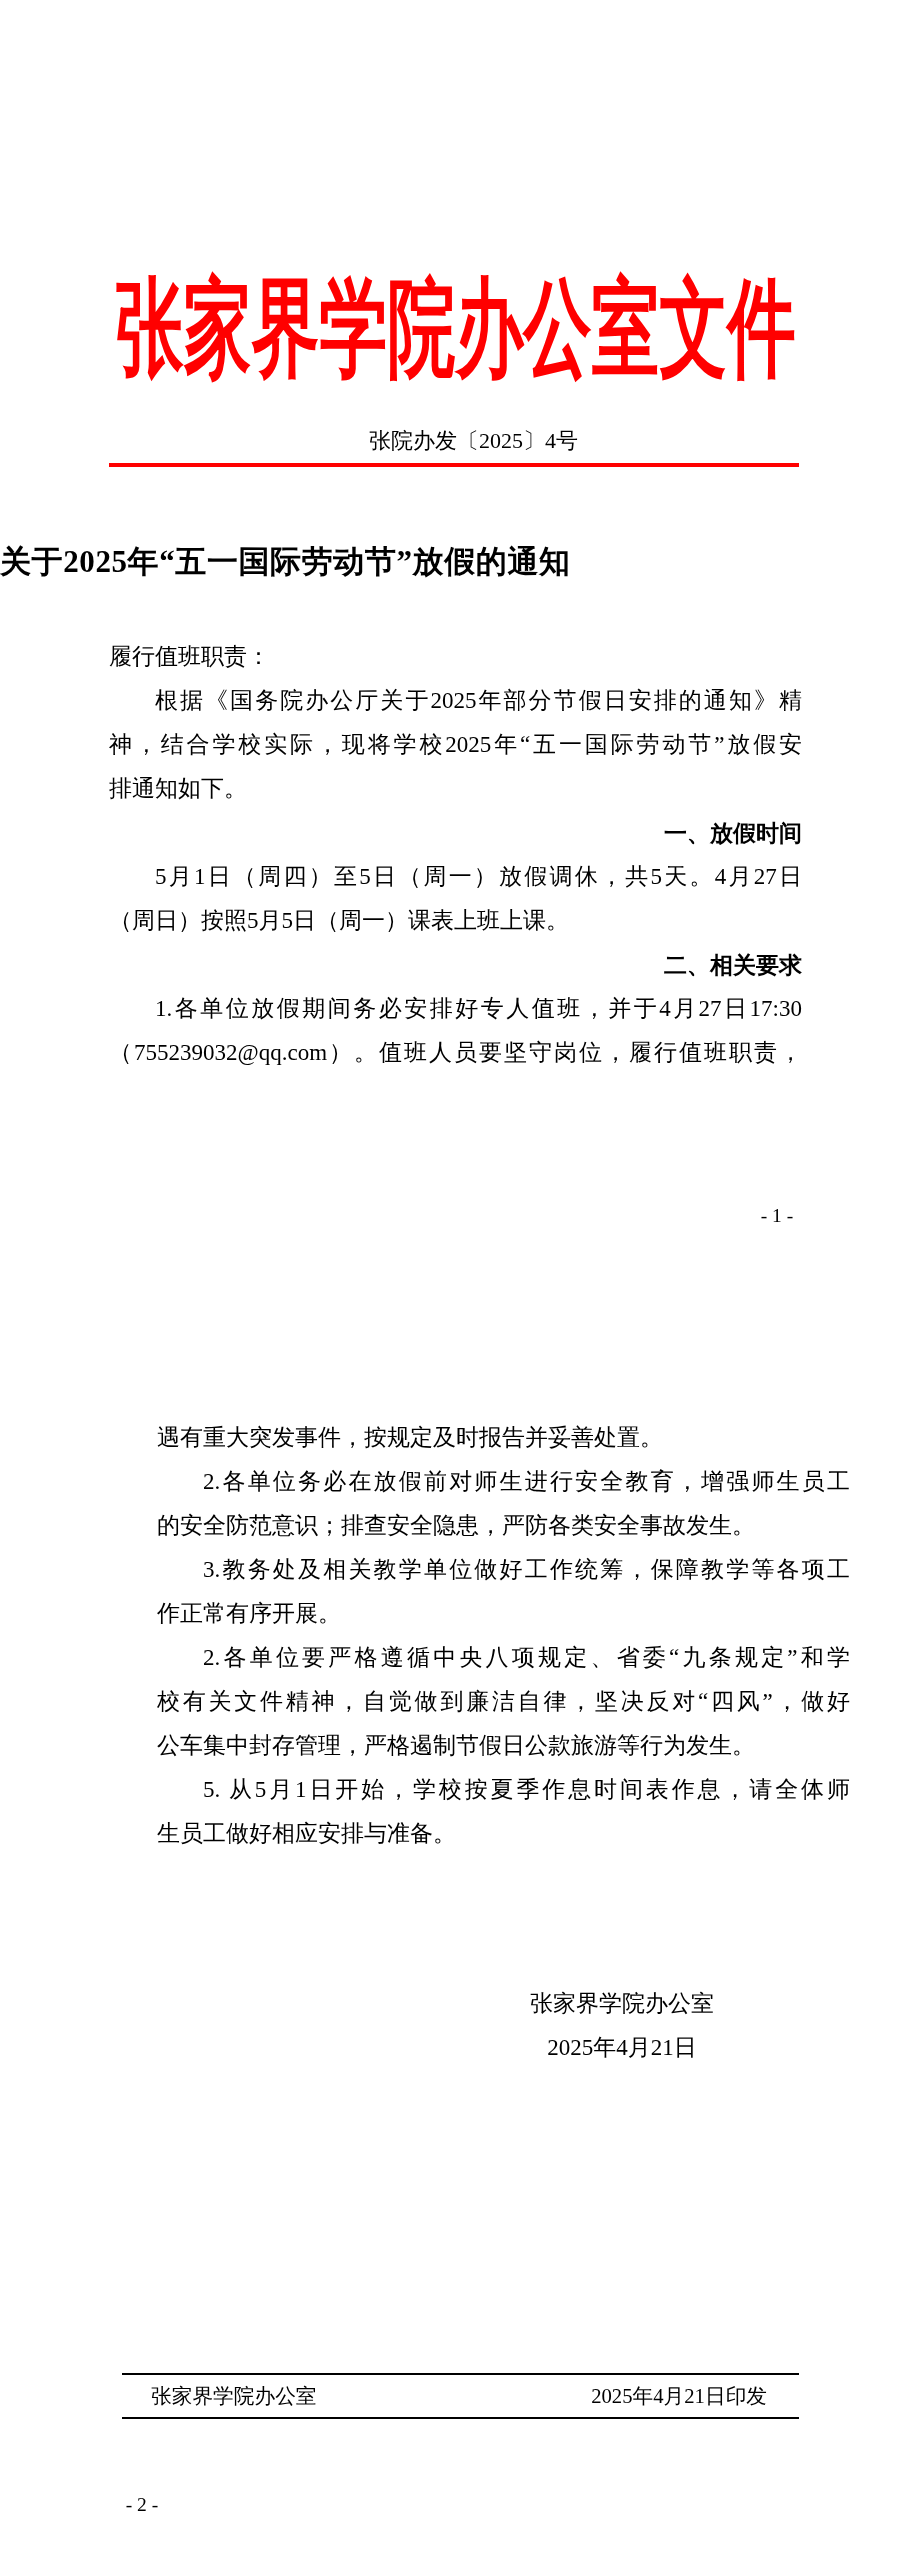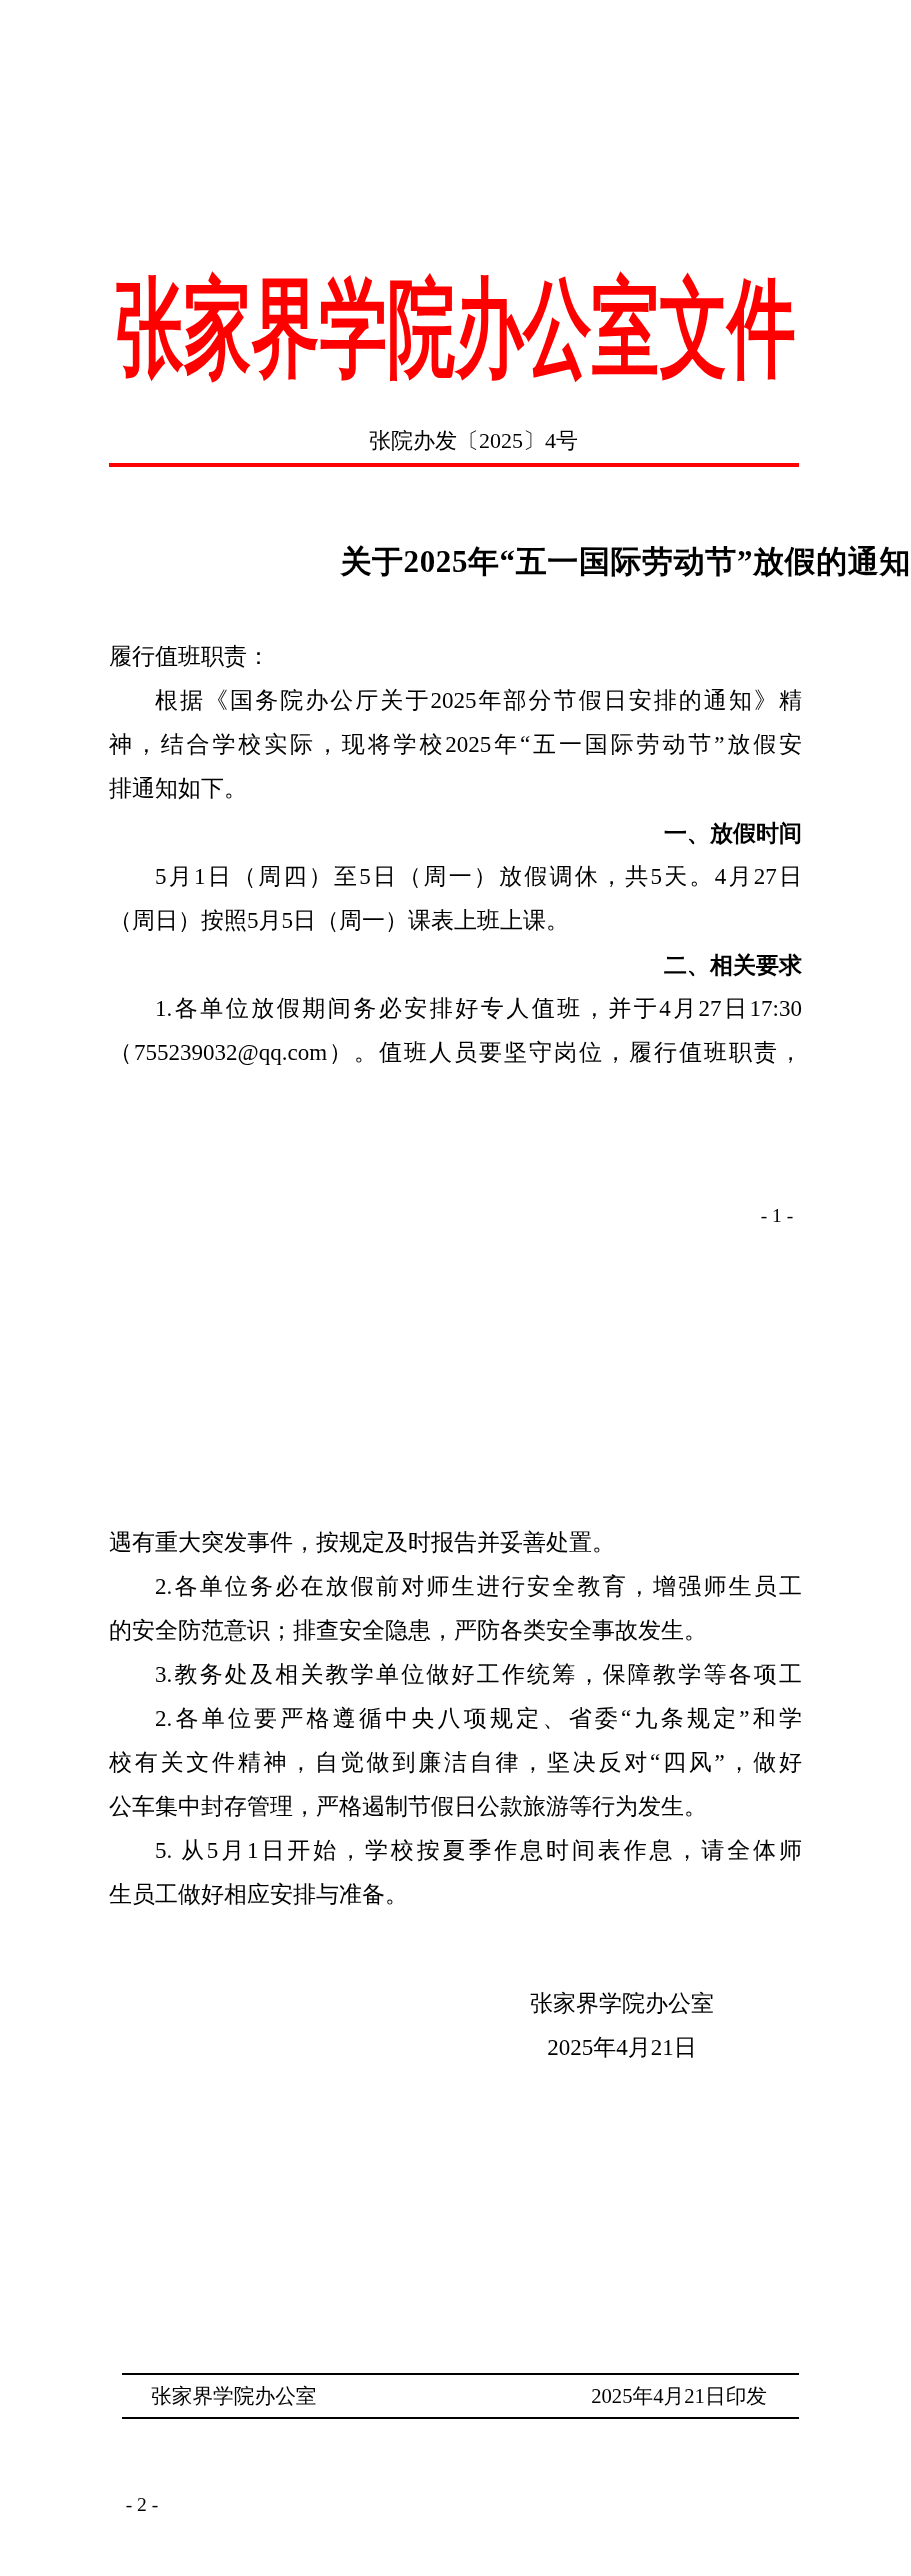--- a/index.html
+++ b/index.html
@@ -42,36 +42,36 @@
     position:absolute;
     top:463px; left:109px;
     width:690px; height:4px;
     background:#ff0000;
   }
   
   .main-title {
     position:absolute;
     top:542px; left:0;
     width:100%;
-    text-align:right;
+    text-align:left;
     font-size:31px;
     font-weight:bold;
     line-height:39px;
     letter-spacing:0.6px;
   }
   
   .body-block {
     position:absolute;
     left:109px;
     width:693px;
     font-size:23px;
     line-height:44px;
   }
   #page1-body { top:635px; }
-  #page2-body { top:1521px; }
+  #page2-body { top:1416px;margin-left:48px; }
   .line { height:44px; white-space:nowrap; overflow:visible; }
   .line.justify {
     white-space:normal;
     text-align:justify;
     text-align-last:justify;
     text-justify:inter-character;
   }
   .line.indent { padding-left:46px;text-align:right; }
   .line.heading {
     font-weight:bold;
@@ -138,20 +138,21 @@
       <div class="line justify">（755239032@qq.com）。值班人员要坚守岗位，履行值班职责，</div>
     </div>
 
   <div class="page-num" id="pn1">- 1 -</div>
 
   <div class="body-block" id="page2-body">
       <div class="line">遇有重大突发事件，按规定及时报告并妥善处置。</div>
       <div class="line justify indent">2.各单位务必在放假前对师生进行安全教育，增强师生员工</div>
       <div class="line">的安全防范意识；排查安全隐患，严防各类安全事故发生。</div>
       <div class="line justify indent">3.教务处及相关教学单位做好工作统筹，保障教学等各项工</div>
+      <div class="line">作正常有序开展。</div>
       <div class="line justify indent">2.各单位要严格遵循中央八项规定、省委“九条规定”和学</div>
       <div class="line justify">校有关文件精神，自觉做到廉洁自律，坚决反对“四风”，做好</div>
       <div class="line">公车集中封存管理，严格遏制节假日公款旅游等行为发生。</div>
       <div class="line justify indent">5. 从5月1日开始，学校按夏季作息时间表作息，请全体师</div>
       <div class="line">生员工做好相应安排与准备。</div>
     </div>
 
   <div class="signature-block">
     <div class="sig-line">张家界学院办公室</div>
     <div class="sig-line">2025年4月21日</div>

